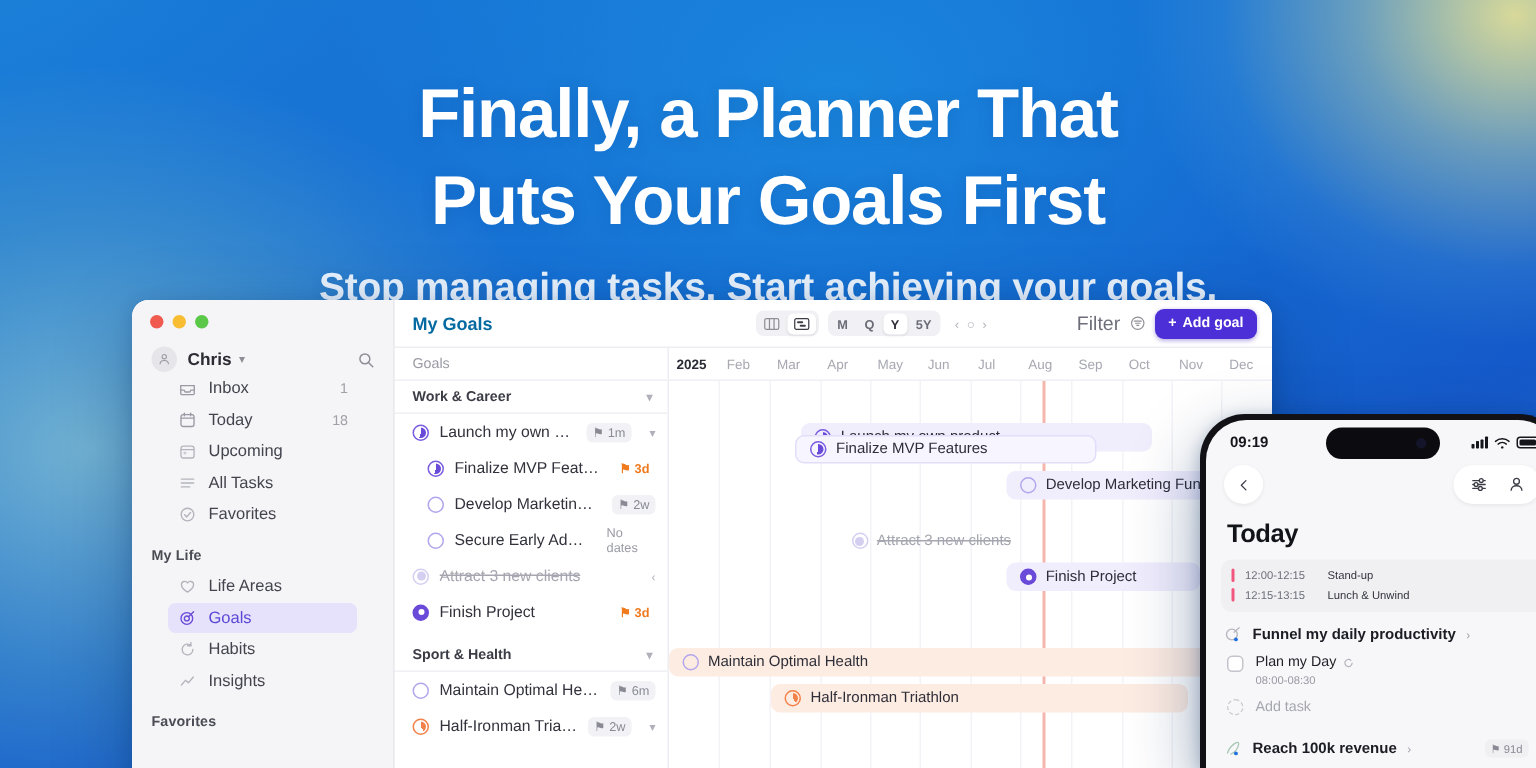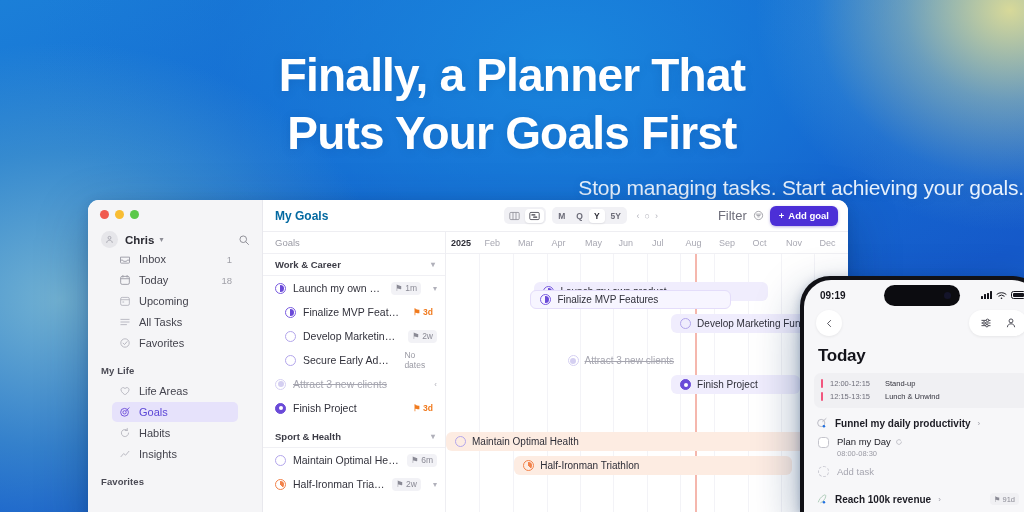--- a/index.html
+++ b/index.html
@@ -31,25 +31,24 @@
     font-size: 46px;
     line-height: 58px;
     letter-spacing: -0.8px;
     text-shadow: 0 1px 10px rgba(8,60,130,0.18);
   }
   #hl1 { padding-top: 2px; }
   #hl2 { }
   #sub {
     margin-top: 14px;
     color: #e8f2fd;
-    font-size: 21px;
-    font-weight: normal;
+    font-size: 26px;
+    font-weight: bold;
     letter-spacing: -0.2px;
     text-shadow: 0 1px 8px rgba(8,60,130,0.15);
-    text-align: right;
   }
 
   
   #app-window {
     position: absolute;
     left: 88px; top: 200px;
     width: 760px; height: 330px;
     background: #ffffff;
     border-radius: 11px 11px 0 0;
     box-shadow: 0 18px 50px rgba(6,40,90,0.35), 0 3px 12px rgba(6,40,90,0.18);

